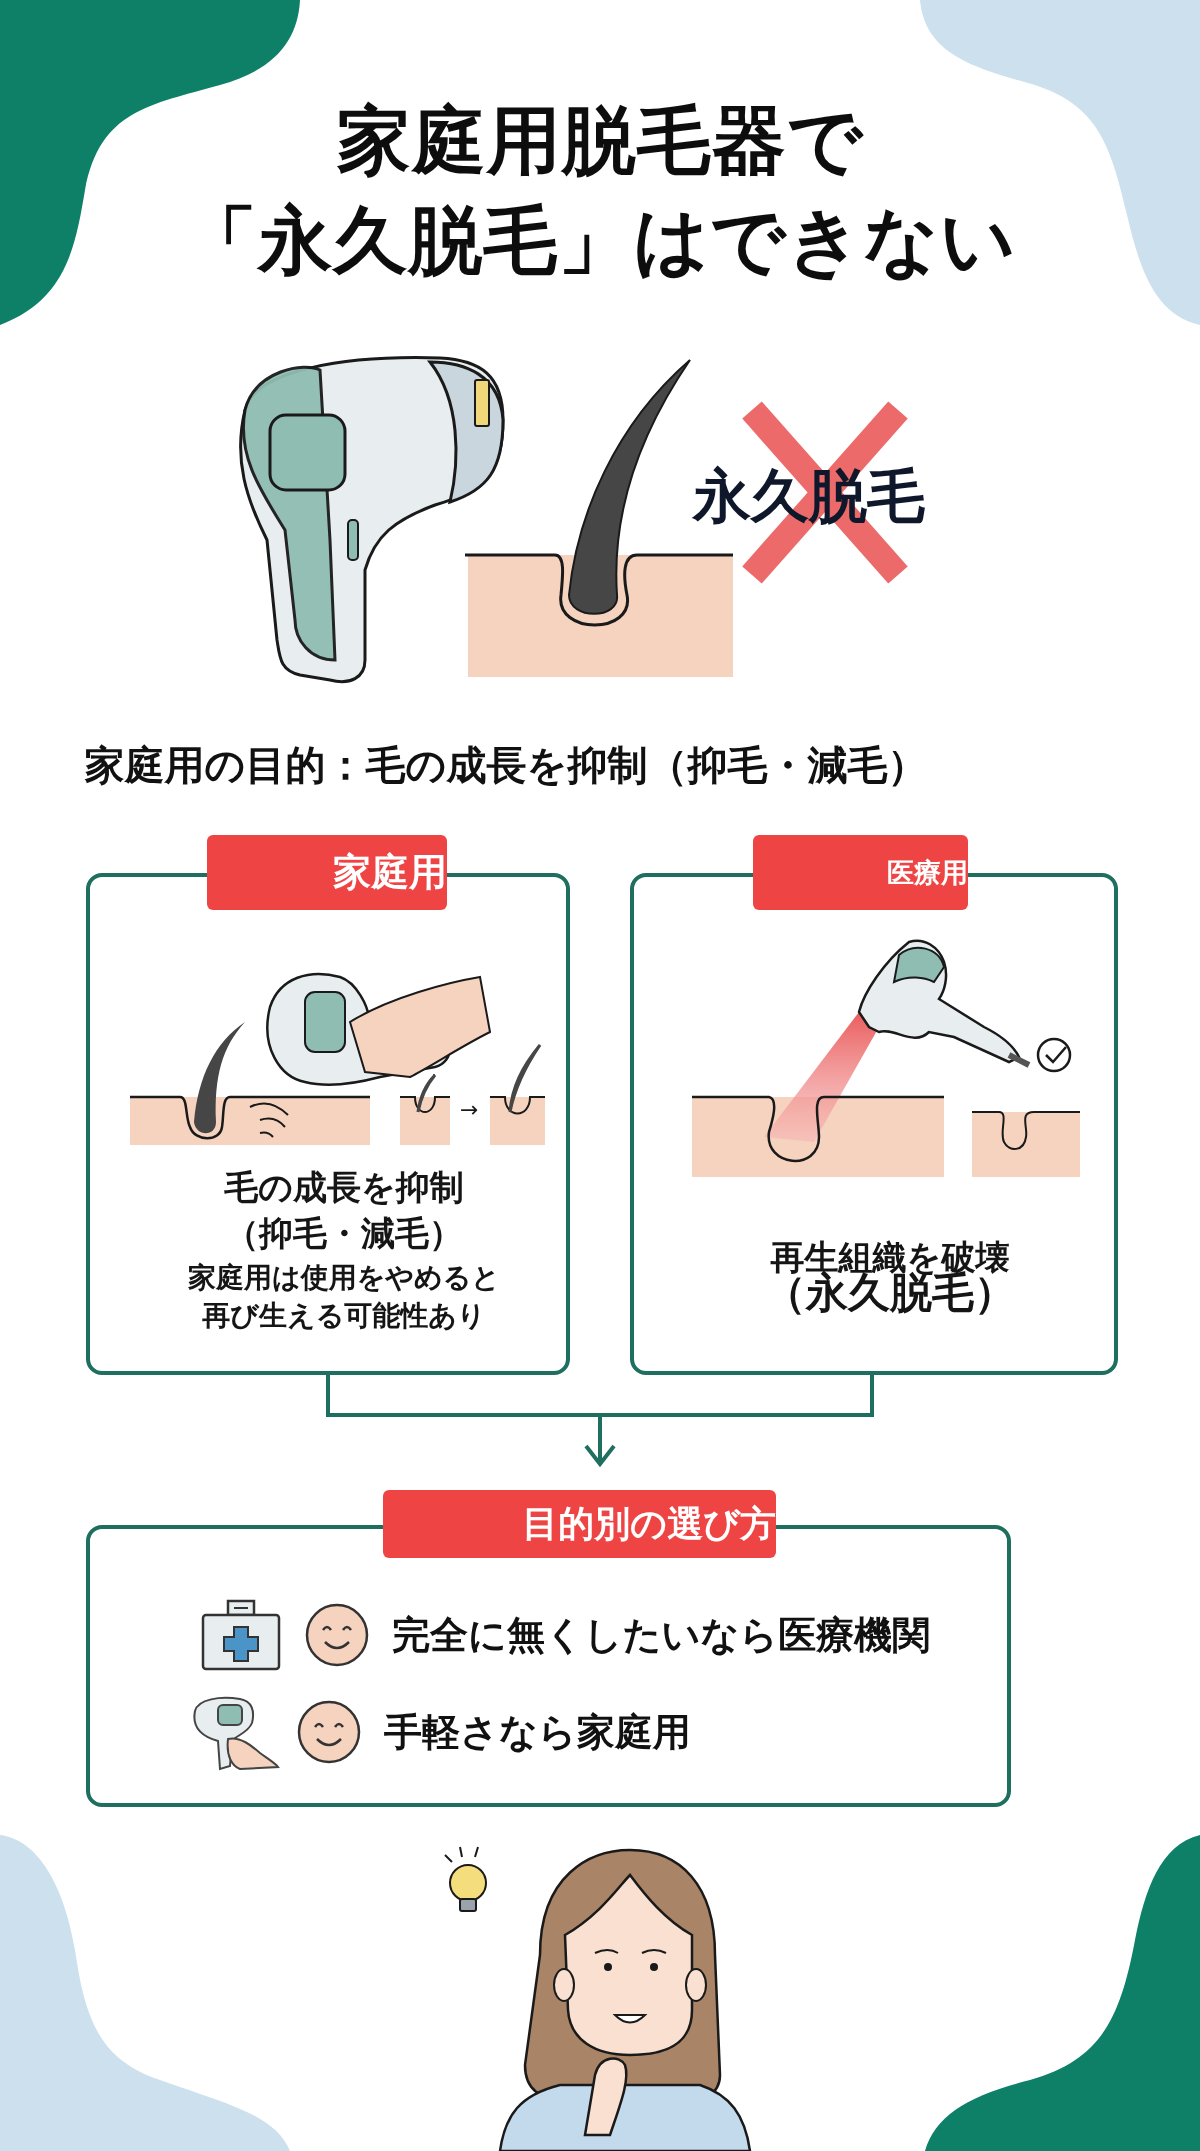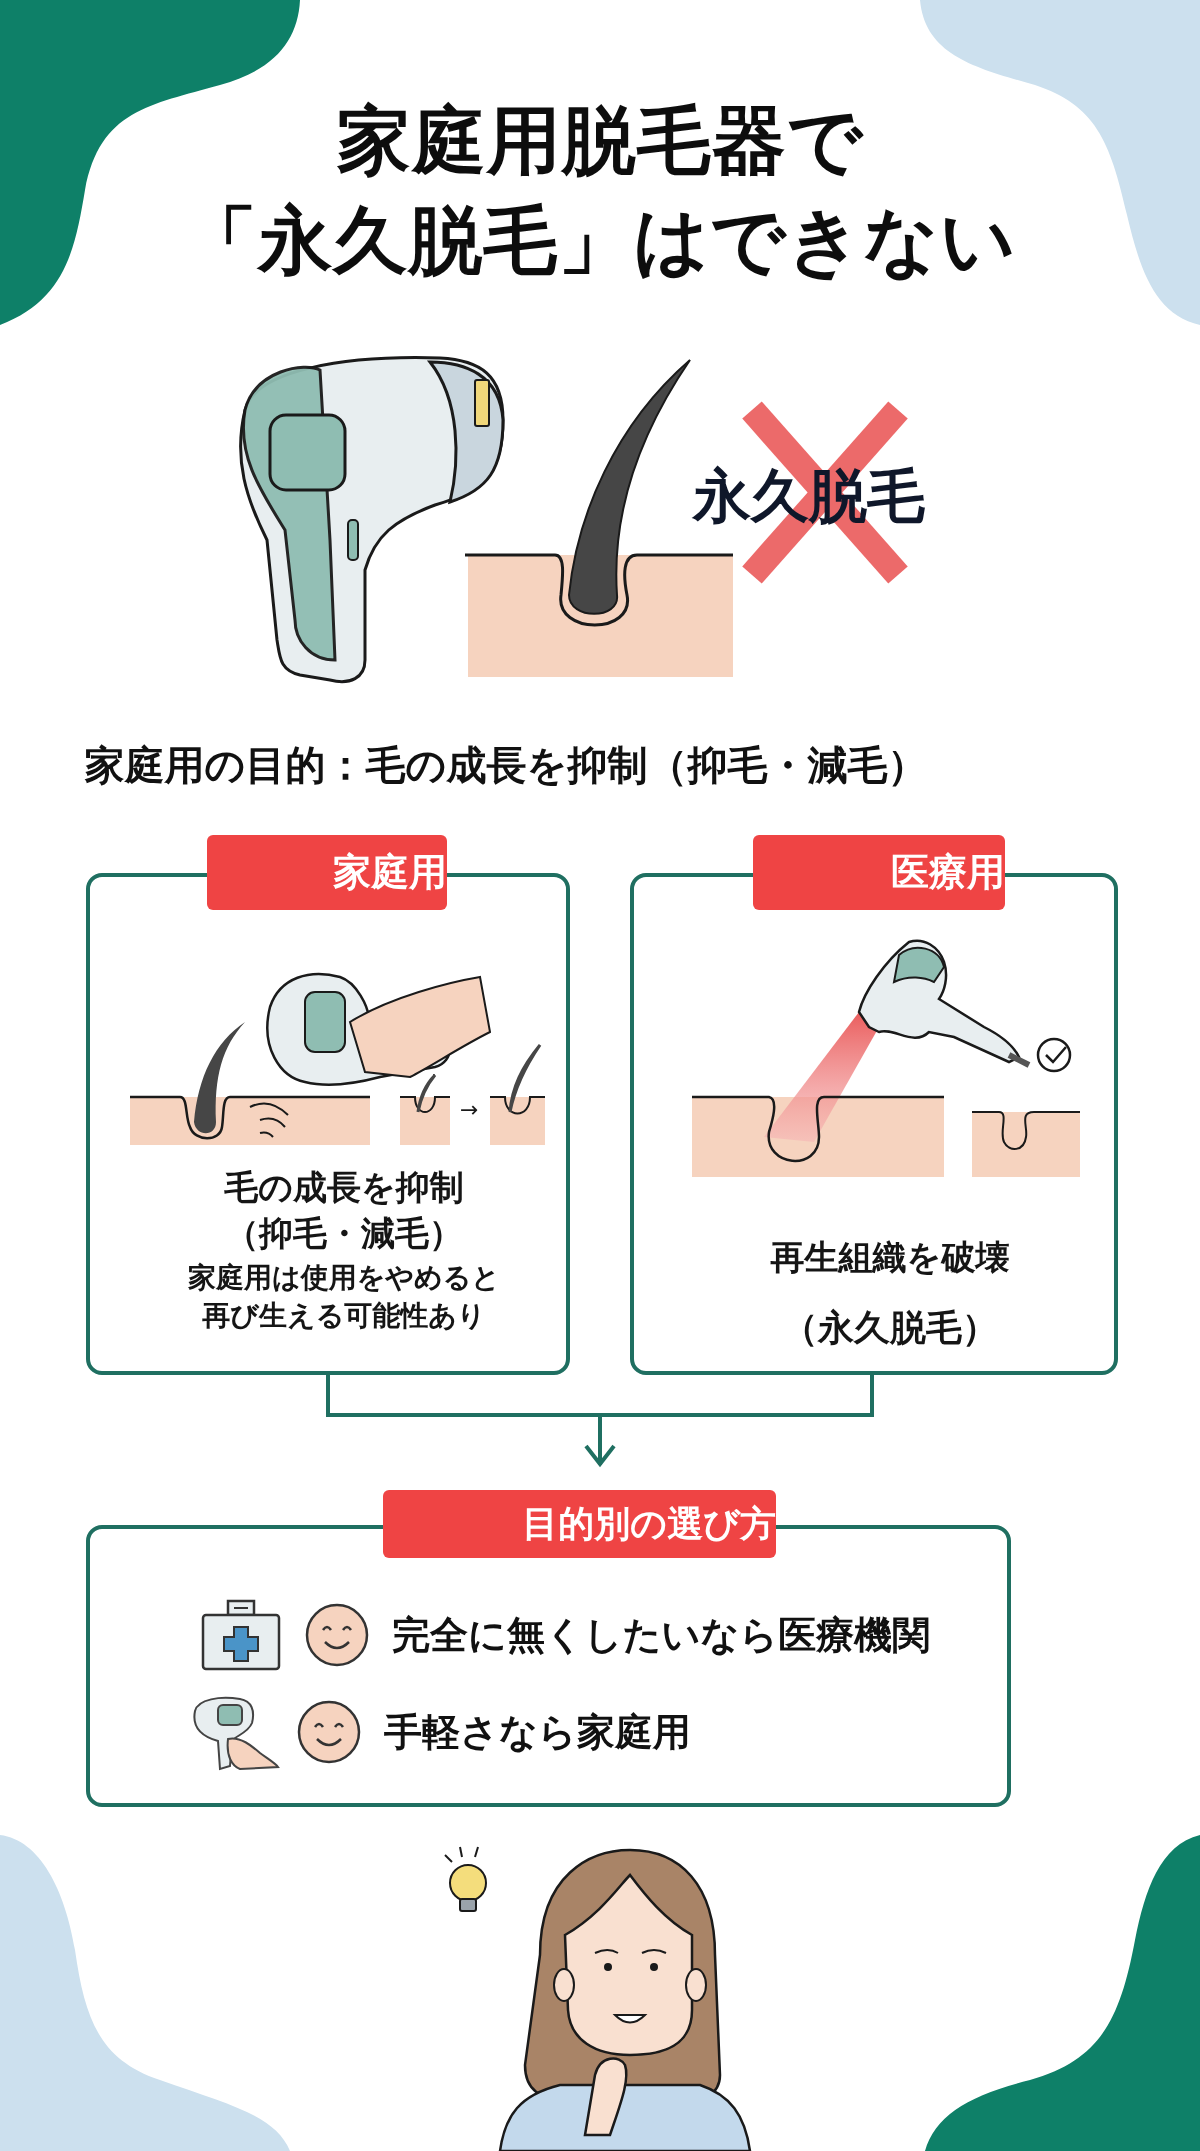--- a/index.html
+++ b/index.html
@@ -97,23 +97,23 @@
     <path d="M38,160 L115,160 C125,162 118,185 115,195 C110,230 165,235 165,200 C165,185 158,160 170,160 L290,160" fill="none" stroke="#1a1a1a" stroke-width="2.5"></path>
     <path d="M205,75 C210,55 230,25 255,5 C270,0 285,10 290,25 C295,40 290,55 285,62 L330,90 C350,100 360,110 365,120 L355,125 L300,100 L275,95 C260,110 240,90 225,95 L215,90 Z" fill="#e8eef0" stroke="#1a1a1a" stroke-width="2.5"></path>
     <path d="M245,18 C260,5 285,10 290,30 L280,45 C270,40 255,38 240,45 Z" fill="#8fbdb2" stroke="#1a1a1a" stroke-width="2"></path>
     <line x1="355" y1="118" x2="375" y2="128" stroke="#555" stroke-width="6"></line>
     <rect x="318" y="175" width="108" height="65" fill="#f6d3bf"></rect>
     <path d="M318,175 L345,175 C355,175 345,195 350,205 C355,215 370,215 372,200 C374,190 365,175 380,175 L426,175" fill="none" stroke="#1a1a1a" stroke-width="2"></path>
     <circle cx="400" cy="118" r="16" fill="none" stroke="#1a1a1a" stroke-width="2.5"></circle>
     <path d="M392,118 L399,125 L412,110" fill="none" stroke="#1a1a1a" stroke-width="2.5"></path>
   </svg>
   <div class="card-text" style="top:358px;font-size:34px;">再生組織を破壊</div>
-  <div class="card-text" style="top:427px;font-size:36px;">（永久脱毛）</div>
+  <div class="card-text" style="top:388px;font-size:42px;">（永久脱毛）</div>
 </div>
-<div class="tag" style="left:753px;top:835px;width:252px;height:75px;line-height:75px;font-size:38px;">医療用</div>
+<div class="tag" style="left:753px;top:835px;width:215px;height:75px;line-height:75px;font-size:27px;">医療用</div>
 
 <div class="connector" style="left:326px;top:1375px;width:4px;height:40px;"></div>
 <div class="connector" style="left:870px;top:1375px;width:4px;height:40px;"></div>
 <div class="connector" style="left:326px;top:1413px;width:548px;height:4px;"></div>
 <div class="connector" style="left:598px;top:1415px;width:4px;height:50px;"></div>
 <svg class="abs" style="left:582px;top:1440px" width="36" height="30" viewBox="0 0 36 30">
   <path d="M4,6 L18,24 L32,6" fill="none" stroke="#1f6f61" stroke-width="4"></path>
 </svg>
 
 <div class="card" style="left:86px;top:1525px;width:925px;height:282px;">

